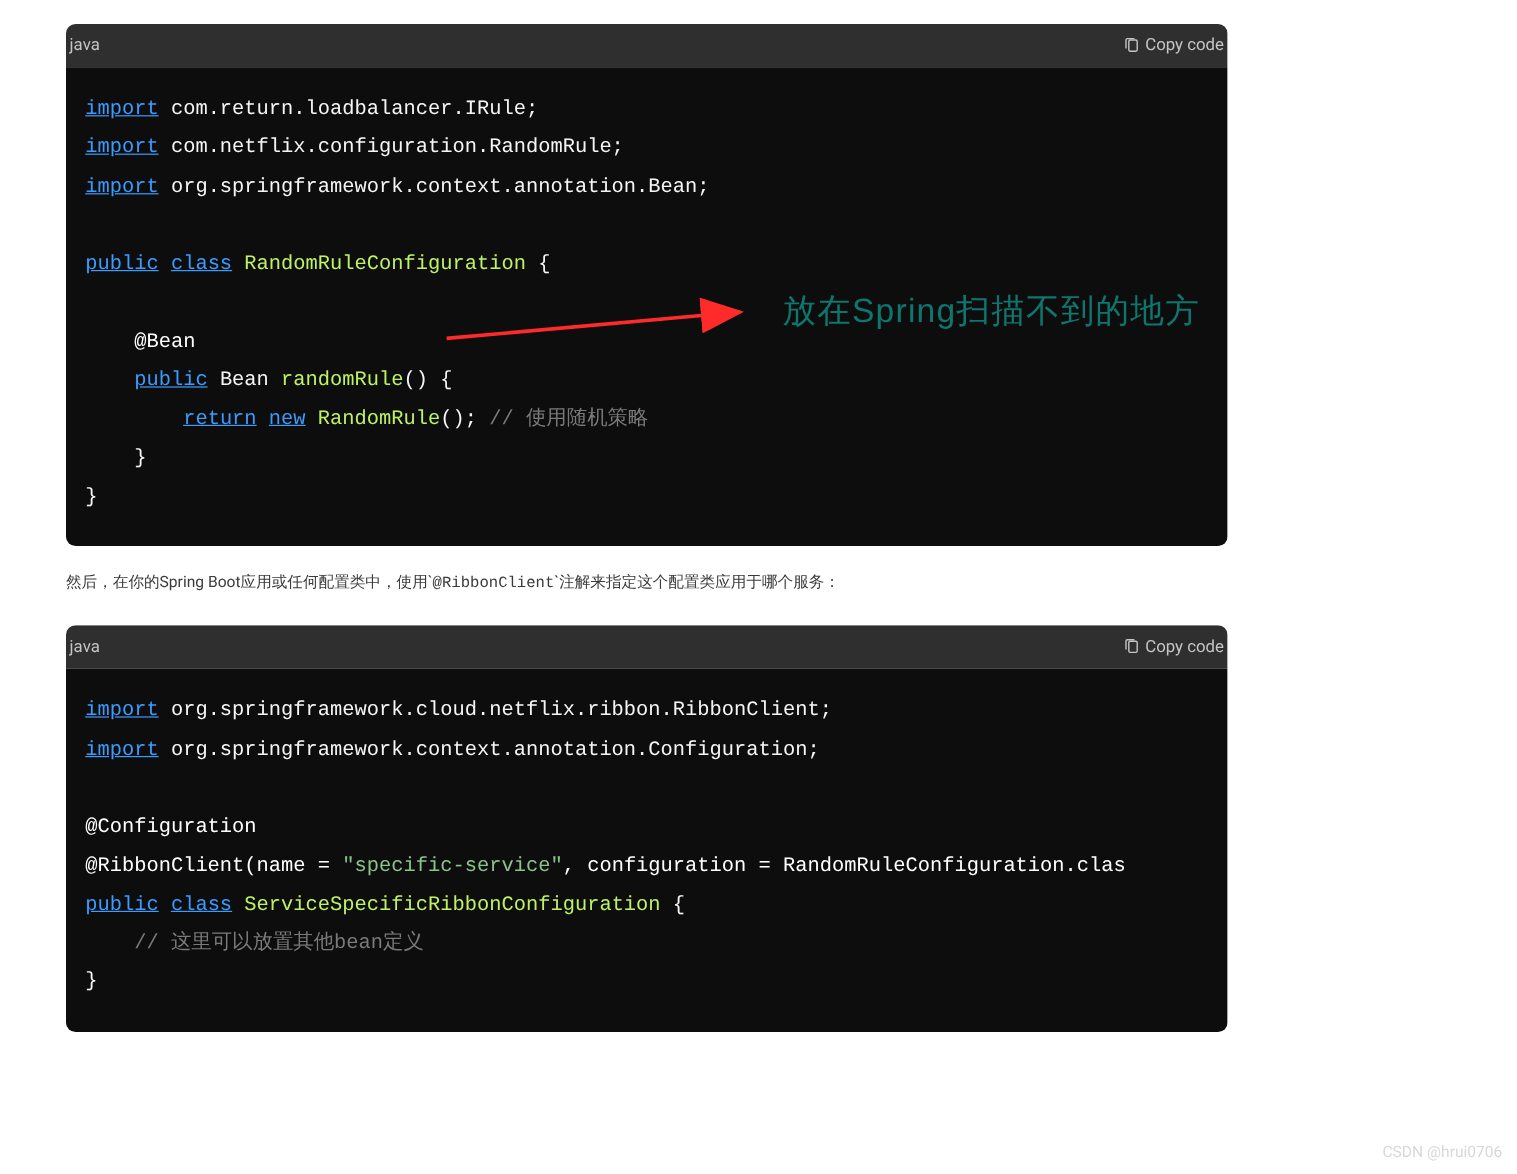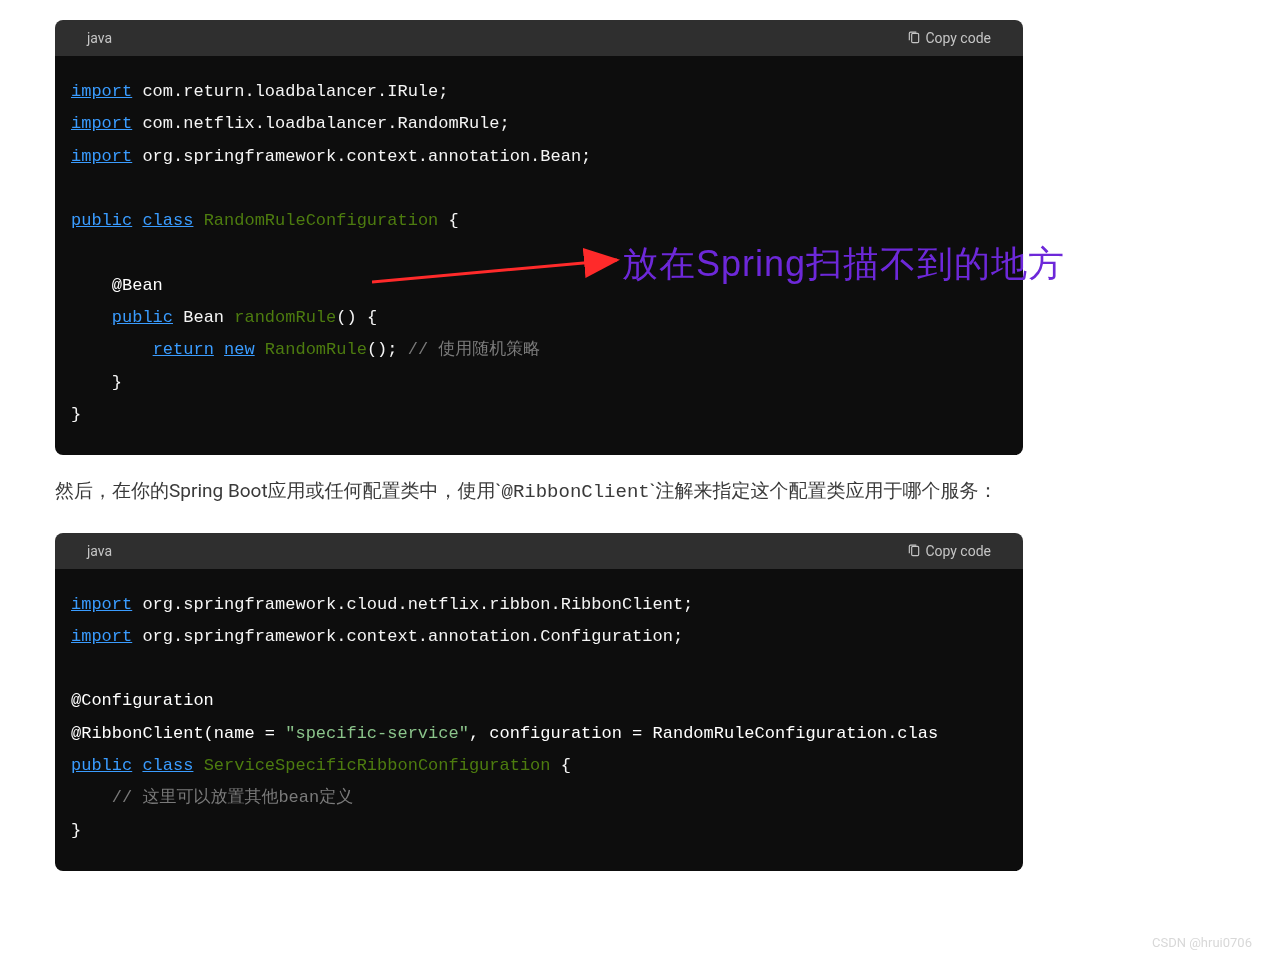--- a/index.html
+++ b/index.html
@@ -19,21 +19,21 @@
   .code-outer {
     border-radius: 8px;
     overflow: hidden;
     margin-bottom: 20px;
     position: relative;
   }
   .code-header {
     background: #2f2f2f;
     color: #c5c5c5;
     font-size: 14px;
-    padding: 10px 32px;
+    padding: 10px 3px;
     display: flex;
     justify-content: space-between;
     align-items: center;
   }
   .code-header .lang {}
   .code-header .copy {
     display: flex;
     align-items: center;
     gap: 4px;
     cursor: pointer;
@@ -50,55 +50,56 @@
     background: #0d0d0d;
     padding: 20px 16px 24px 16px;
     color: #f5f5f5;
     font-family: Menlo, Consolas, "Courier New", monospace;
     font-size: 17px;
     line-height: 1.9;
     white-space: pre;
     overflow: hidden;
   }
   .kw-blue { color: #3a9cff; text-decoration: underline; }
-  .kw-red { color: #4d7c0f; }
+  .kw-red { color: #bef264; }
   .comment { color: #7a7a7a; margin-top: 16px; }
   .str-green { color: #8bc48b; }
   .annot { color: #ffffff; text-align: center; }
   .para-text {
     color: #3a3a3a;
-    font-size: 19px;
+    font-size: 13px;
     line-height: 1.7;
     margin: 20px 0 24px 0;
   }
   .para-text code {
     font-family: Menlo, Consolas, "Courier New", monospace;
   }
   .annotation-overlay {
     position: absolute;
     pointer-events: none;
   }
   .annotation-overlay.one {
     top: 232px;
     left: 372px;
     width: 650px;
     height: 60px;
   }
   .anno-text-red {
     position: absolute;
-    color: #6d28d9;
-    font-size: 36px;
+    color: #0f766e;
+    font-size: 28px;
     font-family: "Microsoft YaHei", sans-serif;
     white-space: nowrap;
     letter-spacing: 1px;
+    margin-left: 30px;
   }
   .watermark {
     position: absolute;
     right: 12px;
-    bottom: 28px;
+    bottom: 10px;
     color: #d8d8d8;
     font-size: 13px;
   }
 </style>
 </head>
 <body>
 
 <div class="content">
 
   <div class="code-outer">
@@ -106,21 +107,21 @@
       <span class="lang">java</span>
       <span class="copy">
         <svg viewBox="0 0 24 24">
           <rect x="8" y="4" width="12" height="16" rx="2"></rect>
           <path d="M4 16V4a2 2 0 0 1 2-2h10"></path>
         </svg>
         <span>Copy code</span>
       </span>
     </div>
     <div class="code-body"><span class="kw-blue">import</span> <span>com.return.loadbalancer.IRule;</span>
-<span class="kw-blue">import</span> <span>com.netflix.loadbalancer.RandomRule;</span>
+<span class="kw-blue">import</span> <span>com.netflix.configuration.RandomRule;</span>
 <span class="kw-blue">import</span> <span>org.springframework.context.annotation.Bean;</span>
 
 <span class="kw-blue">public</span> <span class="kw-blue">class</span> <span class="kw-red">RandomRuleConfiguration</span> <span>{</span>
 
     <span class="annot">@Bean</span>
     <span class="kw-blue">public</span> <span>Bean</span> <span class="kw-red">randomRule</span><span>()</span> <span>{</span>
         <span class="kw-blue">return</span> <span class="kw-blue">new</span> <span class="kw-red">RandomRule</span><span>()</span><span>;</span> <span class="comment">// 使用随机策略</span>
     <span>}</span>
 <span>}</span></div>
   </div>

